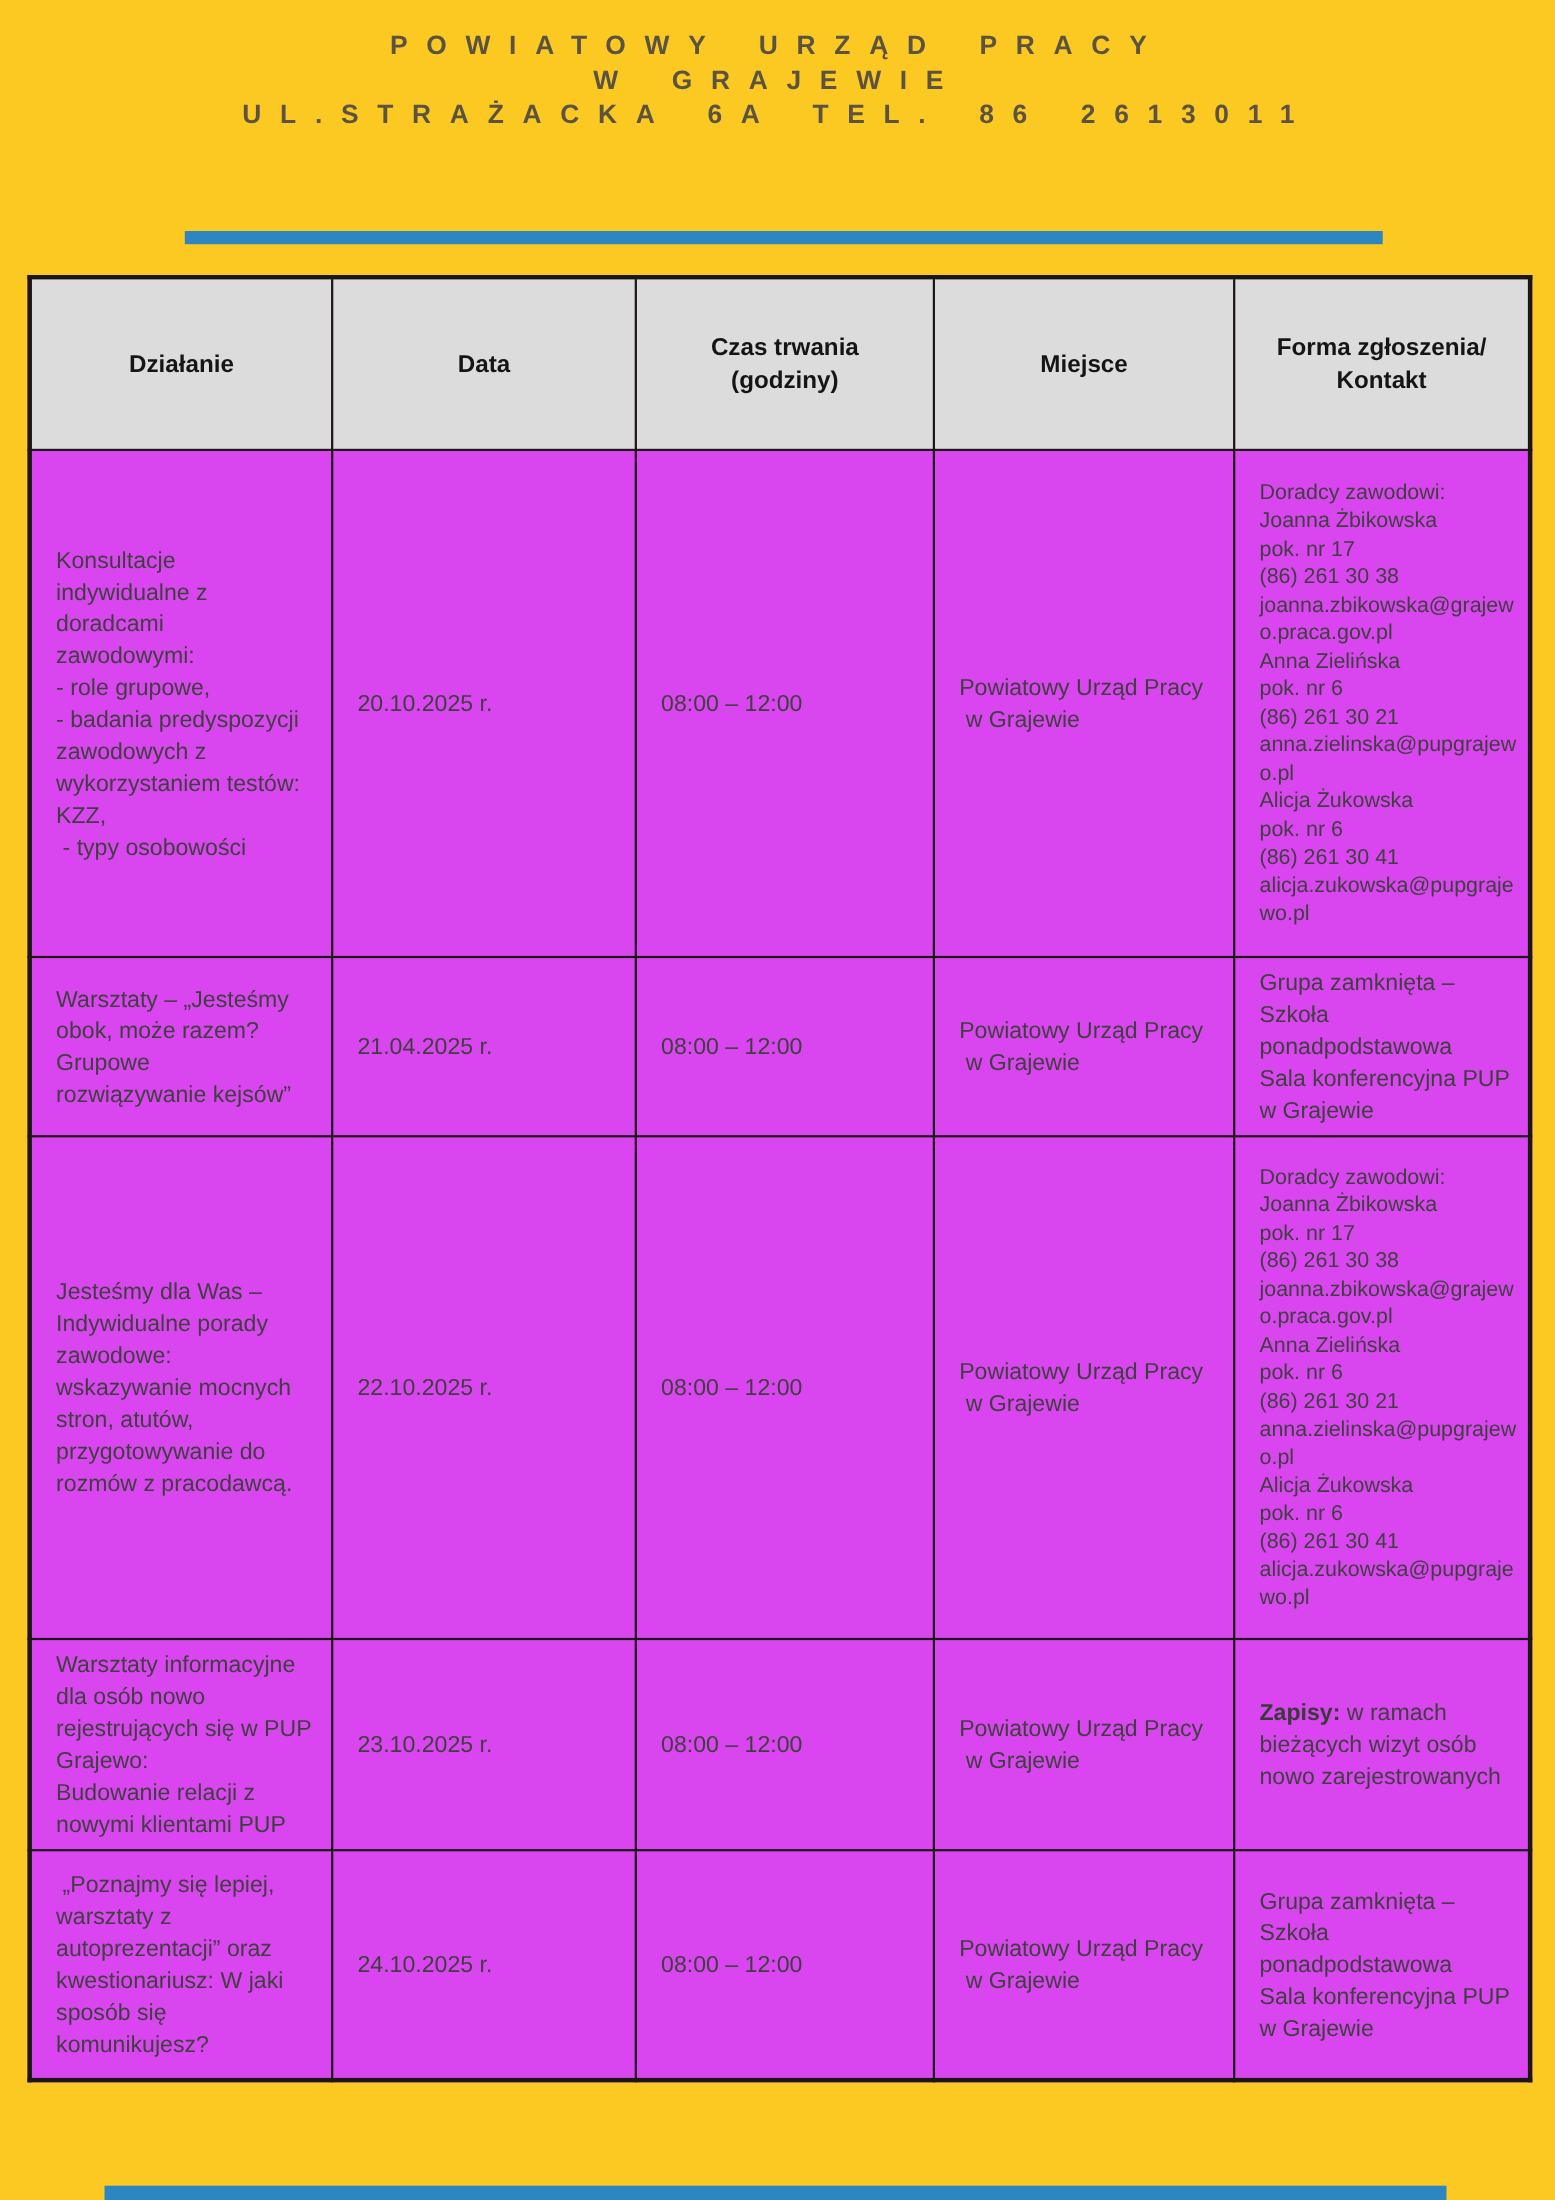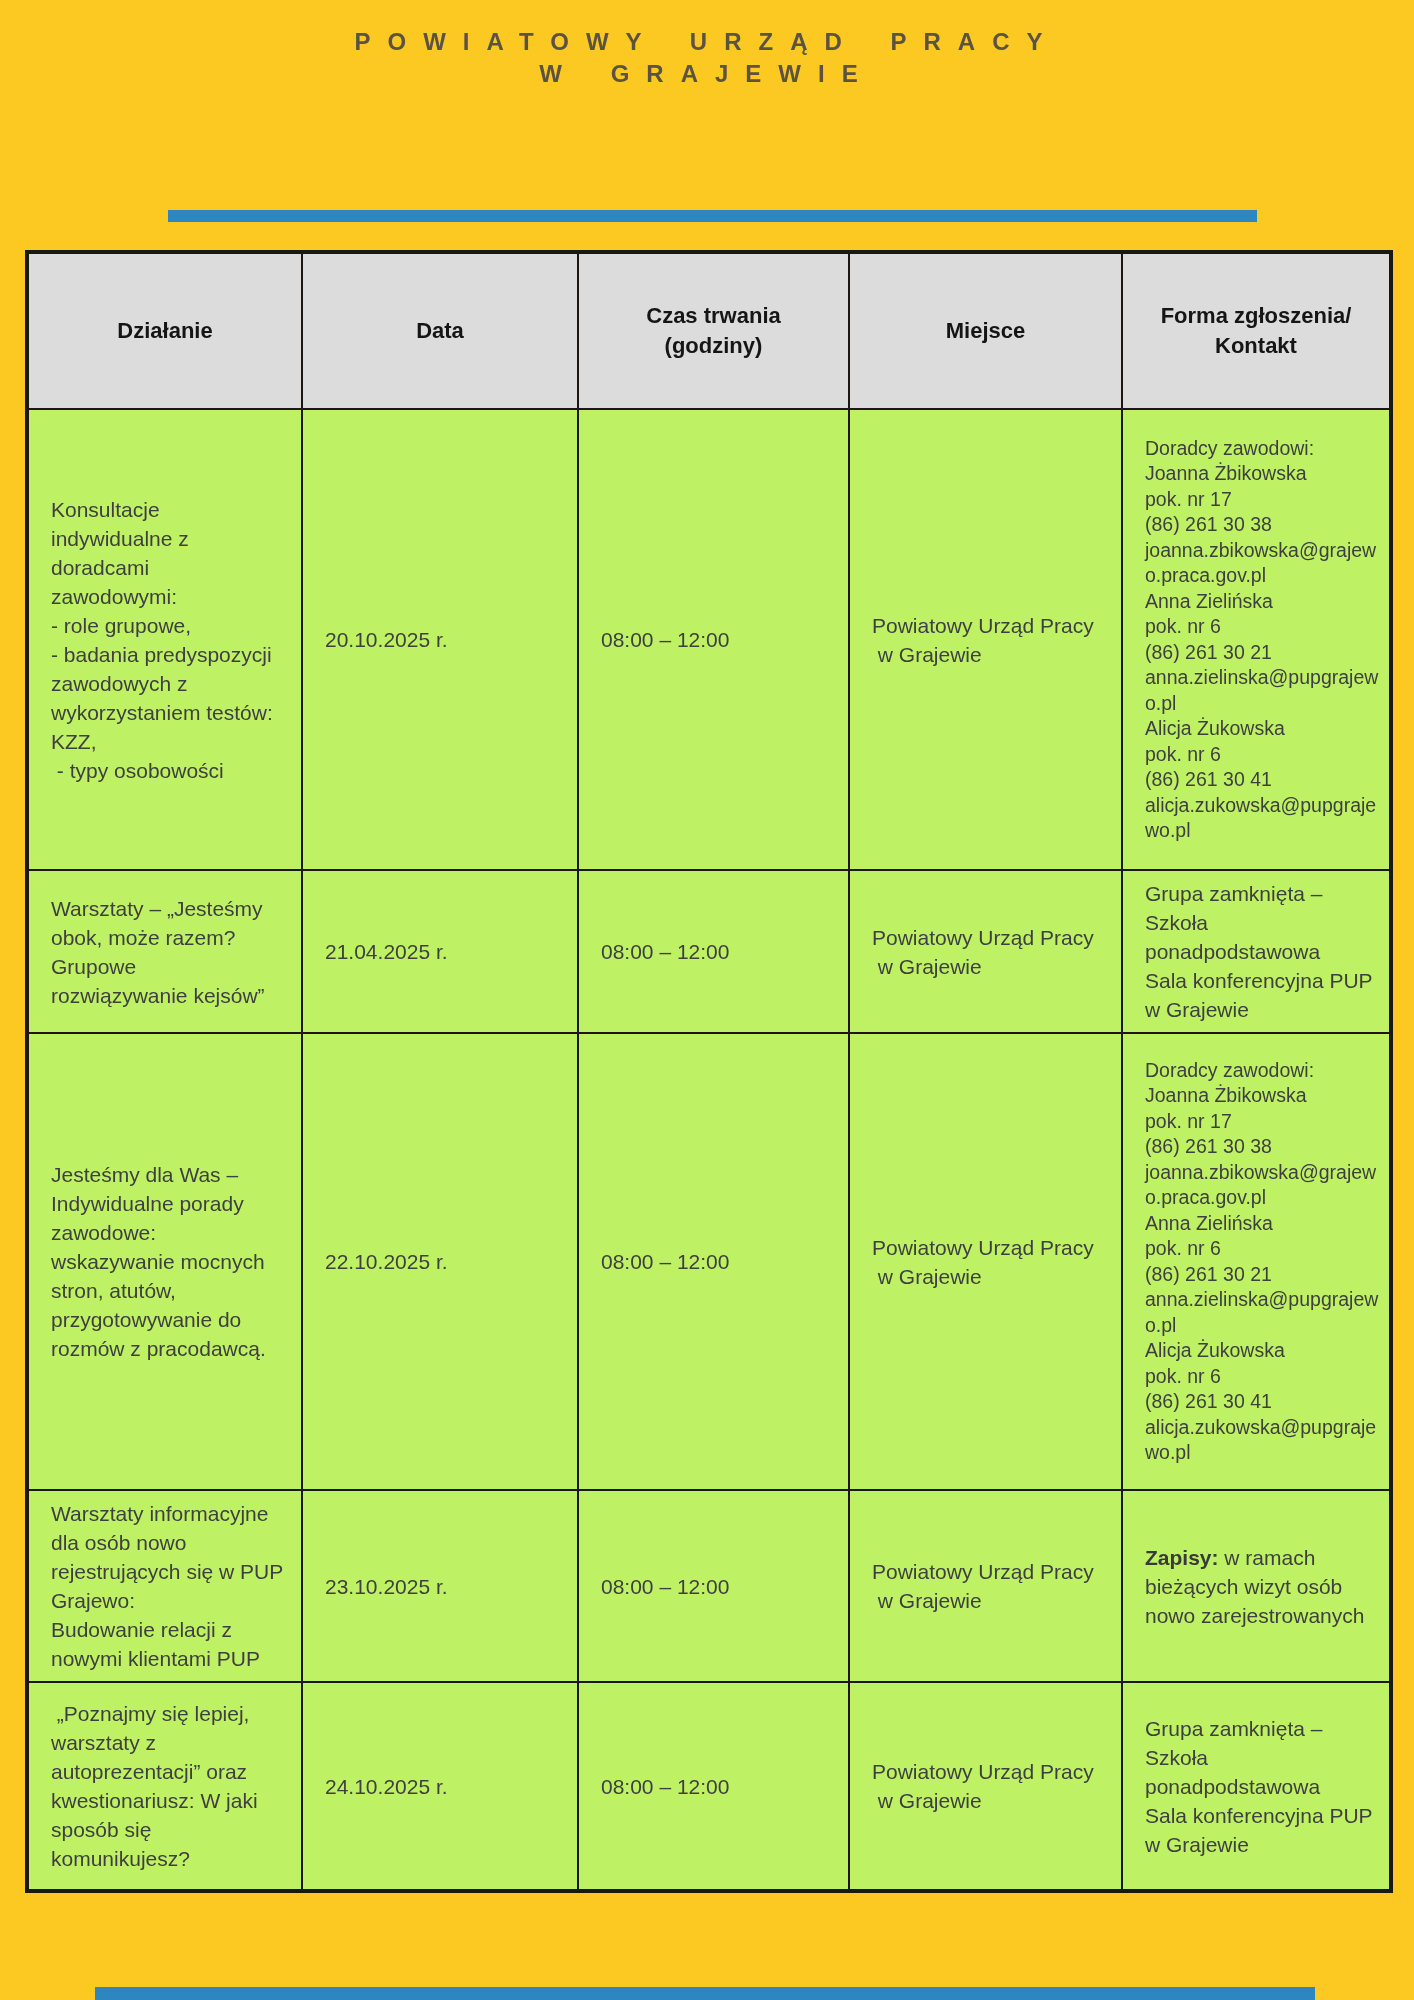--- a/index.html
+++ b/index.html
@@ -29,21 +29,21 @@
     background:#2E86C1;
   }
   .accent-bar.top{left:168px;top:210px;width:1089px;height:12px;}
   .accent-bar.bottom{left:95px;bottom:0px;width:1220px;height:13px;}
   
   .table-wrap{position:absolute;top:250px;left:25px;width:1364px;}
   table.schedule{
     width:100%;
     border-collapse:collapse;
     table-layout:fixed;
-    background:#bef264;
+    background:#d946ef;
     border:4px solid #1A1714;
   }
   table.schedule th, table.schedule td{
     border:2px solid #1A1714;
     vertical-align:middle;
     white-space:pre-wrap;
     overflow:hidden;
   }
   table.schedule th{
     background:#DCDCDC;
@@ -74,20 +74,21 @@
   tr.r4{height:209px;}
 </style>
 </head>
 <body>
 
 <div class="page">
 
   <div class="poster-header">
     <div class="hline">POWIATOWY URZĄD PRACY</div>
     <div class="hline">W GRAJEWIE</div>
+    <div class="hline">UL.STRAŻACKA 6A TEL. 86 2613011</div>
   </div>
 
   <div class="accent-bar top"></div>
 
   <div class="table-wrap">
     <table class="schedule">
       <colgroup>
         <col style="width:275px">
           <col style="width:276px">
           <col style="width:271px">

